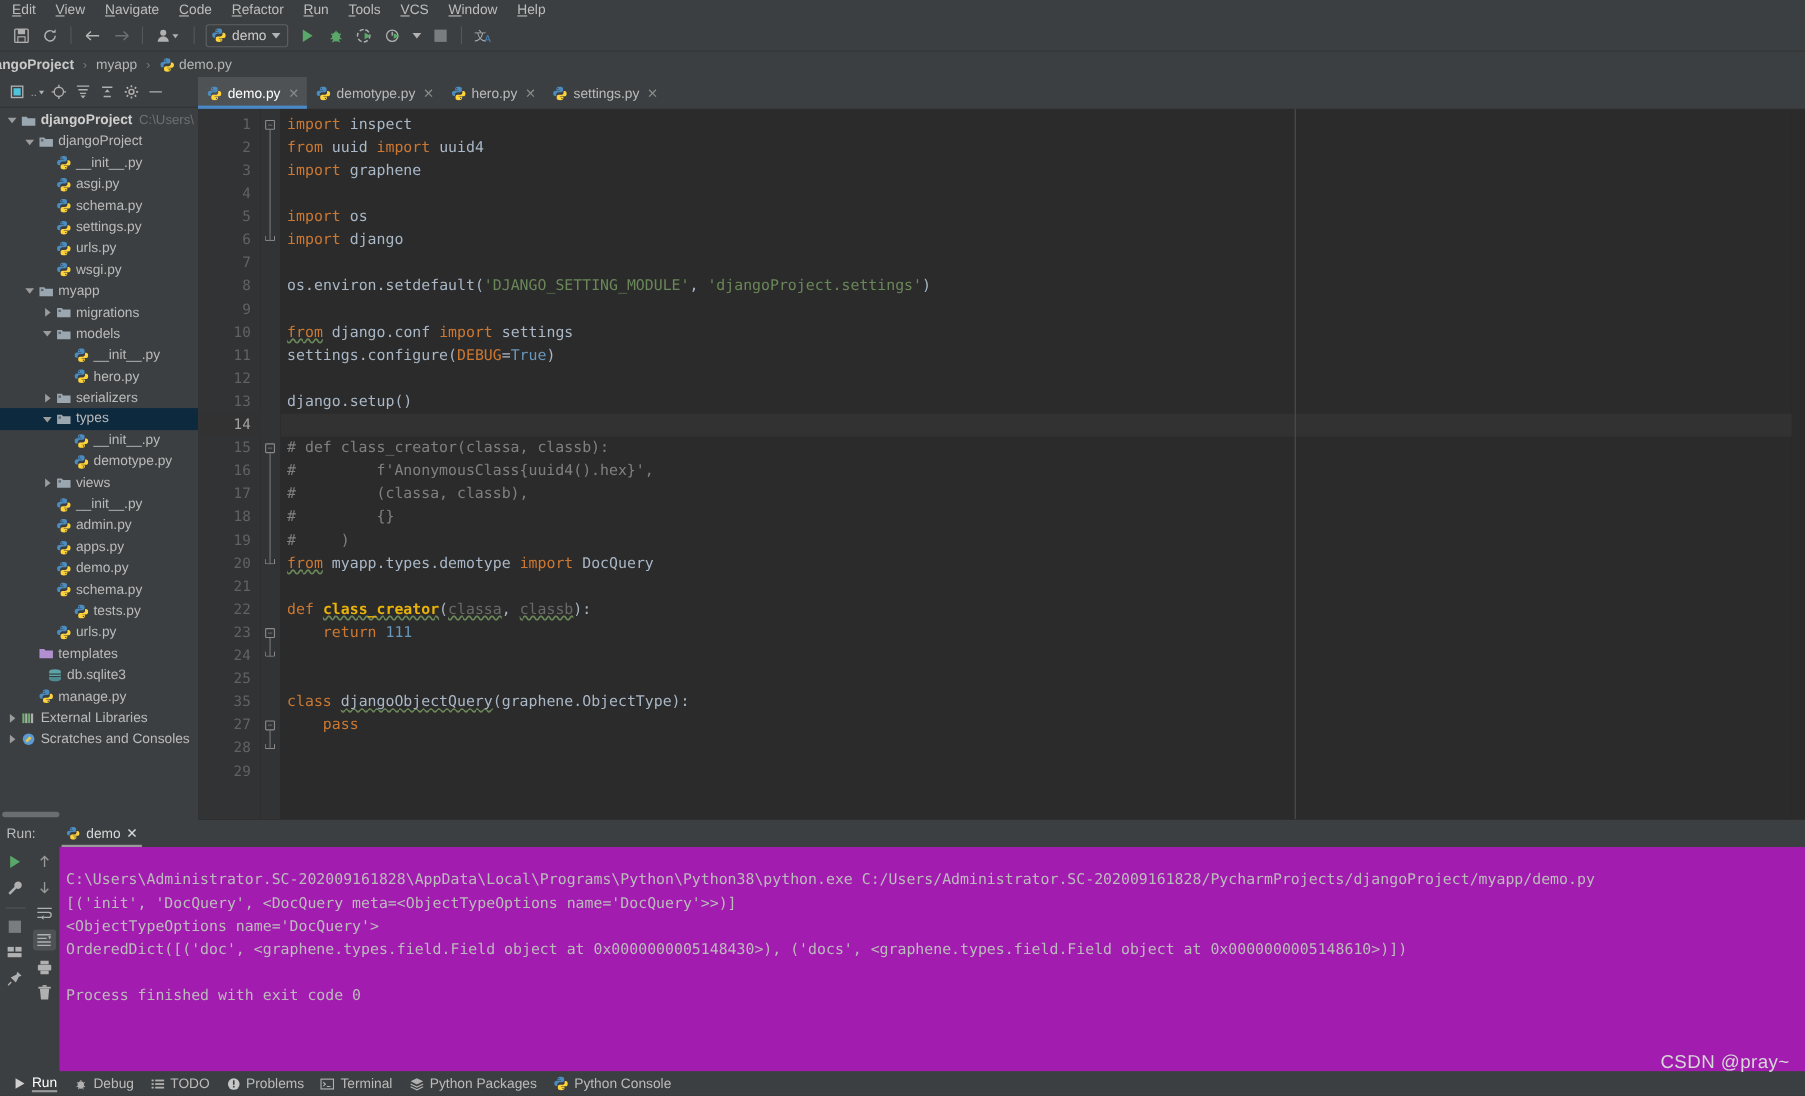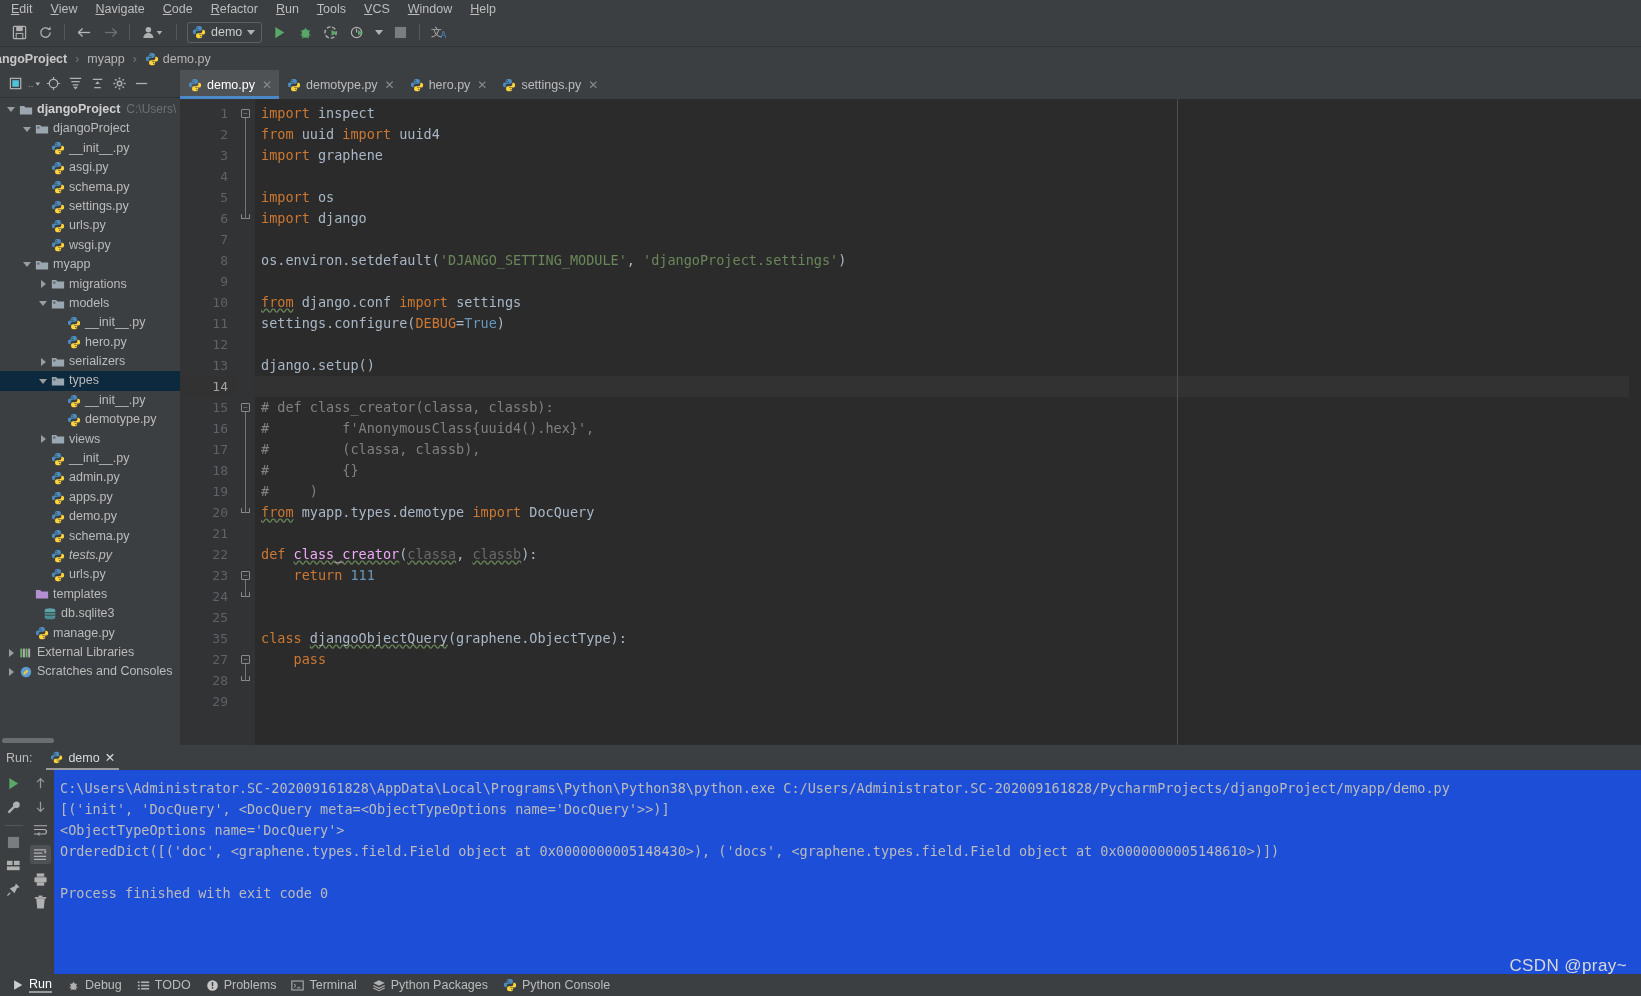--- a/index.html
+++ b/index.html
@@ -110,46 +110,46 @@
   .cl.cur { background: #323232; }
   .margin-guide { position: absolute; top:0; bottom:0; left: 922px; width: 1px; background: #4f4f4f; }
 
   
   .kw { color: #cc7832; }
   .str { color: #6a8759; }
   .num { color: #6897bb; }
   .cmt { color: #808080; }
   .plain { color: #a9b7c6; }
   .dim { color: #6a6a6a; }
-  .fnname { color: #f0abfc; font-weight: normal; }
+  .fnname { color: #eab308; font-weight: bold; }
   .err { text-decoration: underline wavy #6a8759; text-decoration-skip-ink: none; }
 
   .fold-marker { position: absolute; width: 9px; height: 9px; border: 1px solid #8a8a8a; color: #8a8a8a;
     font-size: 8px; line-height: 7px; text-align: center; background: #313335; border-radius: 1px;}
   .fold-line { position: absolute; width: 1px; background: #777; left: 8px;}
 
   
   .rightstrip { width: 12px; flex: 0 0 12px; background: #2b2b2b; position: relative; }
 
   
   .runpanel { height: 229px; flex: 0 0 229px; display: flex; flex-direction: column; background: #3c3f41; }
-  .run-head { height: 25px; display: flex; align-items: center; gap: 0; flex: 0 0 25px; padding-left: 6px;}
+  .run-head { height: 25px; display: flex; align-items: center; gap: 10px; flex: 0 0 25px; padding-left: 6px;}
   .run-head .lbl { font-size: 12.5px; color: #bbbbbb; margin-right: 14px; }
   .run-tab {
     display: flex; align-items: center; gap: 5px; font-size: 12.5px; color: #d8d8d8;
     padding: 0 8px 0 4px; height: 25px; position: relative;
   }
   .run-tab::after { content:""; position:absolute; left:0; right:4px; bottom: 0px; height: 2px; background: #9a9a9a;}
   .run-body { flex: 1 1 auto; display: flex; min-height: 0; }
   .run-side { width: 27px; flex: 0 0 27px; background: #3c3f41; display: flex; flex-direction: column; align-items: center; padding-top: 6px; gap: 9px;}
   .run-side2 { width: 27px; flex: 0 0 27px; background: #3c3f41; display: flex; flex-direction: column; align-items: center; padding-top: 6px; gap: 8px;}
   .run-side2 .on { background: #4e5254; border-radius: 3px;}
   .console {
-    flex: 1 1 auto; background: #1d4ed8; font-family: "DejaVu Sans Mono", monospace;
-    font-size: 13.5px; color: #bbbbbb; padding: 8px 0 0 6px; overflow: hidden;
+    flex: 1 1 auto; background: #a21caf; font-family: "DejaVu Sans Mono", monospace;
+    font-size: 13.5px; color: #bbbbbb; padding: 20px 0 0 6px; overflow: hidden;
   }
   .console .ln { height: 21px; line-height: 21px; white-space: pre; }
 
   
   .statusbar { height: 22px; flex: 0 0 22px; background: #3c3f41; display: flex; align-items: center; gap: 0; padding-left: 8px; }
   .sb-item { display: flex; align-items: center; gap: 5px; font-size: 12.5px; color: #bbbbbb; padding: 0 11px 0 4px; }
   .sb-item.active { color: #ffffff; }
   .sb-item.active .txt { border-bottom: 2px solid #9a9a9a; }
   .watermark { position: absolute; right: 14px; bottom: 20px; font-size: 17px; color: #d8d8d8; letter-spacing: .4px; }
 
@@ -562,21 +562,21 @@
           <div class="tnode" style="padding-left: 36px;">
             <span class="tw"></span>
             <span class="ic">
               <svg width="14" height="14" viewBox="0 0 16 16">
                 <path d="M7.8 1c-2 0-3.4.6-3.4 2v1.6h3.6v.5H3.2c-1.3 0-2.2 1-2.2 2.7s.8 2.8 2.1 2.8h1.1V8.9c0-1.3 1.1-2.3 2.4-2.3h2.7c1.1 0 2-.9 2-2V3C11.3 1.7 9.9 1 7.8 1zM5.9 2.2a.72.72 0 1 1 0 1.44.72.72 0 0 1 0-1.44z" fill="#4b8bbe"></path>
                 <path d="M8.2 15c2 0 3.4-.6 3.4-2v-1.6H8v-.5h4.8c1.3 0 2.2-1 2.2-2.7s-.8-2.8-2.1-2.8h-1.1v1.7c0 1.3-1.1 2.3-2.4 2.3H6.7c-1.1 0-2 .9-2 2V13c0 1.3 1.4 2 3.5 2zm1.9-1.2a.72.72 0 1 1 0-1.44.72.72 0 0 1 0 1.44z" fill="#ffd43b"></path>
               </svg>
             </span>
             <span class="nm">schema.py</span>
           </div>
-          <div class="tnode" style="padding-left: 36px; font-style: italic;">
+          <div class="tnode" style="padding-left: 52px;">
             <span class="tw"></span>
             <span class="ic">
               <svg width="14" height="14" viewBox="0 0 16 16">
                 <path d="M7.8 1c-2 0-3.4.6-3.4 2v1.6h3.6v.5H3.2c-1.3 0-2.2 1-2.2 2.7s.8 2.8 2.1 2.8h1.1V8.9c0-1.3 1.1-2.3 2.4-2.3h2.7c1.1 0 2-.9 2-2V3C11.3 1.7 9.9 1 7.8 1zM5.9 2.2a.72.72 0 1 1 0 1.44.72.72 0 0 1 0-1.44z" fill="#4b8bbe"></path>
                 <path d="M8.2 15c2 0 3.4-.6 3.4-2v-1.6H8v-.5h4.8c1.3 0 2.2-1 2.2-2.7s-.8-2.8-2.1-2.8h-1.1v1.7c0 1.3-1.1 2.3-2.4 2.3H6.7c-1.1 0-2 .9-2 2V13c0 1.3 1.4 2 3.5 2zm1.9-1.2a.72.72 0 1 1 0-1.44.72.72 0 0 1 0 1.44z" fill="#ffd43b"></path>
               </svg>
             </span>
             <span class="nm">tests.py</span>
           </div>
           <div class="tnode" style="padding-left: 36px;">

